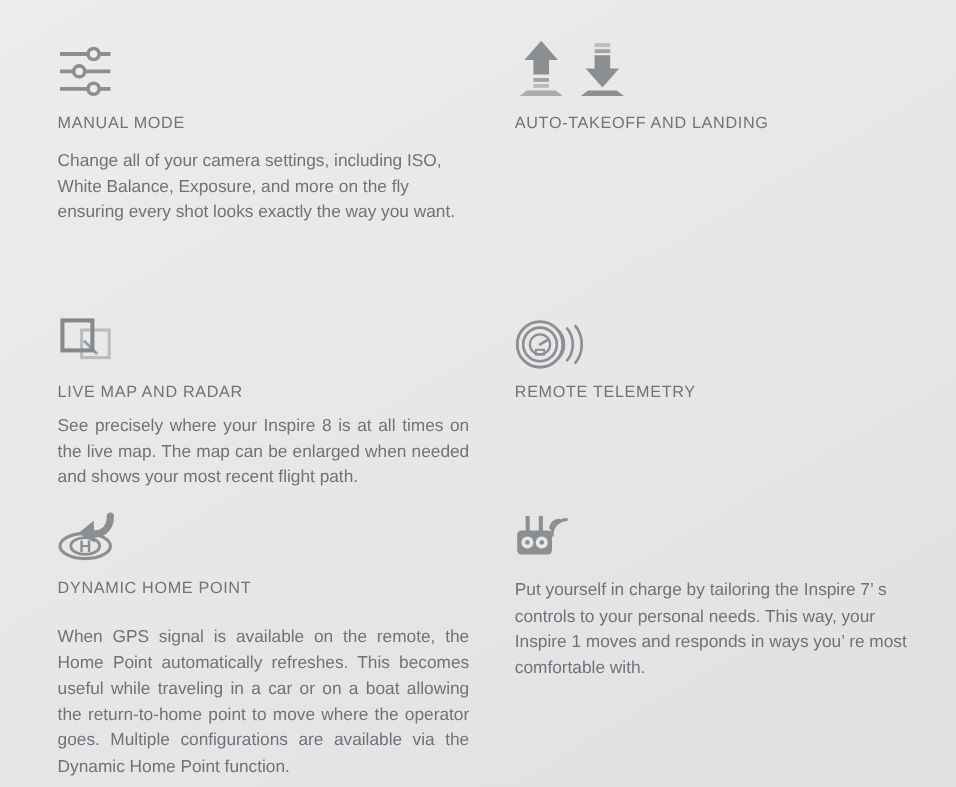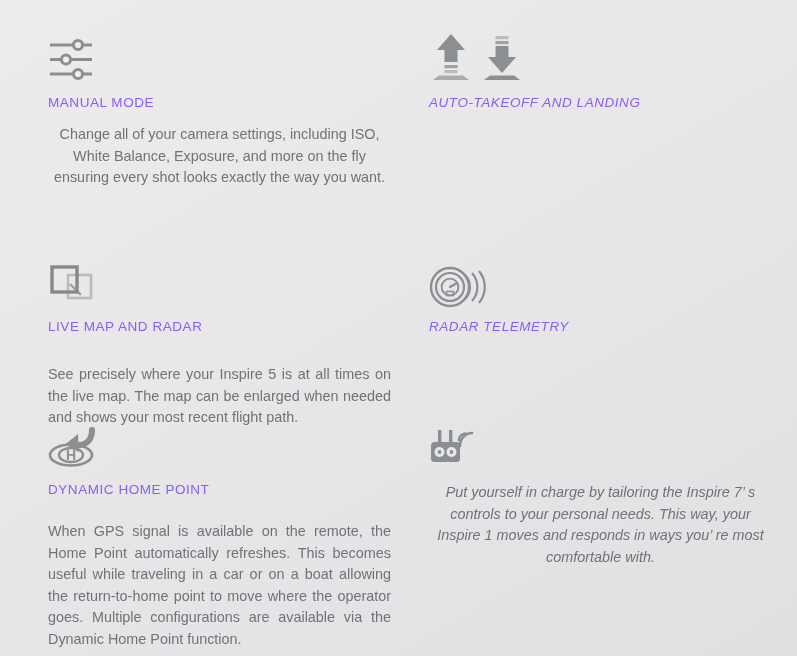--- a/index.html
+++ b/index.html
@@ -23,57 +23,57 @@
     height: 656px;
     box-sizing: border-box;
     padding: 24px 48px 0 48px;
     display: grid;
     grid-template-columns: 343px 38px 343px;
     grid-template-rows: 230px 160px auto;
   }
 
   .cell { position: relative; }
   .cell.col-left  { grid-column: 1; }
-  .cell.col-right { grid-column: 3; font-style: italic; }
+  .cell.col-right { grid-column: 3; }
   .cell.row-1 { grid-row: 1; }
   .cell.row-2 { grid-row: 2; }
   .cell.row-3 { grid-row: 3; }
 
   .icon-wrap {
     height: 58px;
     display: flex;
     align-items: flex-end;
     margin-bottom: 13px;
   }
   .icon-wrap svg { display: block; }
 
   .feature-title {
     font-size: 13.5px;
     letter-spacing: 0.55px;
-    color: #8b5cf6;
+    color: #737373;
     font-weight: 400;
     margin: 0 0 14px 0;
     white-space: nowrap;
     font-family: "Liberation Sans", sans-serif;
   }
 
   .feature-body {
     font-size: 14.4px;
     line-height: 21.5px;
     color: #6f7376;
     margin: 0;
     text-align: justify;
     text-justify: inter-word;
     font-family: "Liberation Sans", sans-serif;
   }
-  .feature-body.no-justify { text-align: center; }
+  .feature-body.no-justify { text-align: left; }
 
   .row-2 .icon-wrap { height: 54px; margin-bottom: 11px; }
   .row-3 .icon-wrap { height: 56px; margin-bottom: 12px; }
-  .row-2 .feature-title { margin-bottom: 30px; }
+  .row-2 .feature-title { margin-bottom: 11px; }
   .row-3 .feature-title { margin-bottom: 24px; }
 </style>
 </head>
 <body>
 
 <div class="grid">
 
   <div class="cell col-left row-1">
     <div class="icon-wrap">
       <svg width="48" height="44" viewBox="0 0 48 44" aria-hidden="true">
@@ -115,39 +115,39 @@
 
   <div class="cell col-left row-2">
     <div class="icon-wrap">
       <svg width="46" height="46" viewBox="0 0 46 46" aria-hidden="true">
         <rect x="20" y="13" width="23" height="23" fill="none" stroke="#b9bcbe" stroke-width="2.6"></rect>
         <path d="M22 22 L33 33" stroke="#9a9ea1" stroke-width="2.4" fill="none"></path>
         <rect x="4" y="5" width="25" height="25" fill="none" stroke="#85898c" stroke-width="3.4"></rect>
       </svg>
     </div>
     <h3 class="feature-title">LIVE MAP AND RADAR</h3>
-    <p class="feature-body">See precisely where your Inspire 5 is at all times on the live map. The map can be enlarged when needed and shows your most recent flight path.</p>
+    <p class="feature-body">See precisely where your Inspire 8 is at all times on the live map. The map can be enlarged when needed and shows your most recent flight path.</p>
   </div>
 
   <div class="cell col-right row-2">
     <div class="icon-wrap">
       <svg width="62" height="42" viewBox="0 0 62 42" aria-hidden="true">
         <g fill="none" stroke="#8b8f92">
           <circle cx="21" cy="21" r="19" stroke-width="2.4"></circle>
           <circle cx="21" cy="21" r="14" stroke-width="2.2"></circle>
           <circle cx="21" cy="21" r="8.4" stroke-width="1.9"></circle>
           <path d="M21 21 L28 17" stroke-width="2.2" stroke-linecap="round"></path>
           <path d="M36 9 A17 17 0 0 1 36 33" stroke-width="2.2"></path>
           <path d="M43 7 A21 21 0 0 1 43 35" stroke-width="2.2"></path>
           <path d="M50 5 A25 25 0 0 1 50 37" stroke-width="2.2"></path>
         </g>
         <rect x="17.5" y="25.5" width="7" height="4" fill="none" stroke="#8b8f92" stroke-width="1.6"></rect>
       </svg>
     </div>
-    <h3 class="feature-title">RADAR TELEMETRY</h3>
+    <h3 class="feature-title">REMOTE TELEMETRY</h3>
   </div>
 
   <div class="cell col-left row-3">
     <div class="icon-wrap">
       <svg width="54" height="48" viewBox="0 0 54 48" aria-hidden="true">
         <ellipse cx="23" cy="33" rx="21" ry="10.5" fill="none" stroke="#8b8f92" stroke-width="2.6"></ellipse>
         <ellipse cx="23" cy="33" rx="12" ry="7" fill="none" stroke="#8b8f92" stroke-width="2.4"></ellipse>
         <text x="23" y="38" font-family="'Liberation Sans', sans-serif" font-size="14" font-weight="bold" fill="#8b8f92" text-anchor="middle">H</text>
         <path d="M44 8 C44 20, 36 24, 27 23" fill="none" stroke="#8b8f92" stroke-width="6" stroke-linecap="round"></path>
         <path d="M30 12 L17 22.5 L31 30 Z" fill="#8b8f92"></path>

